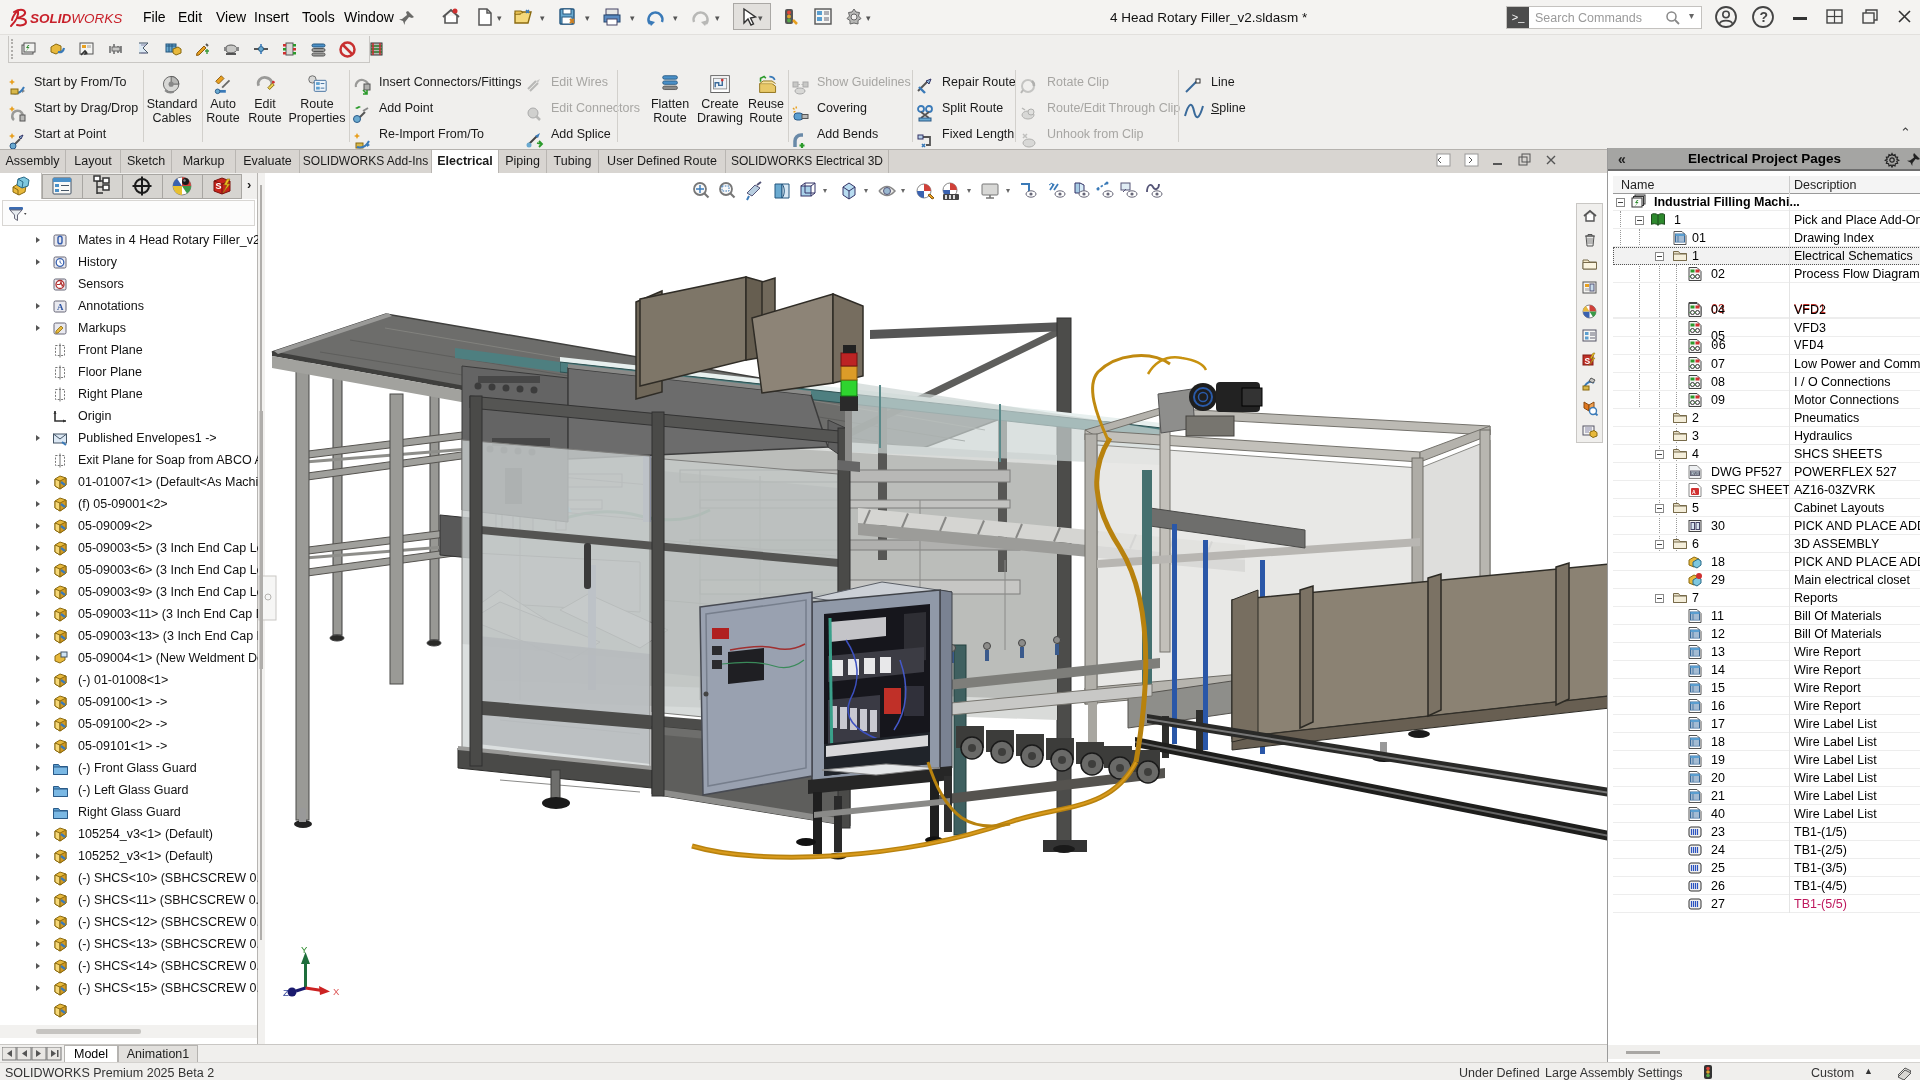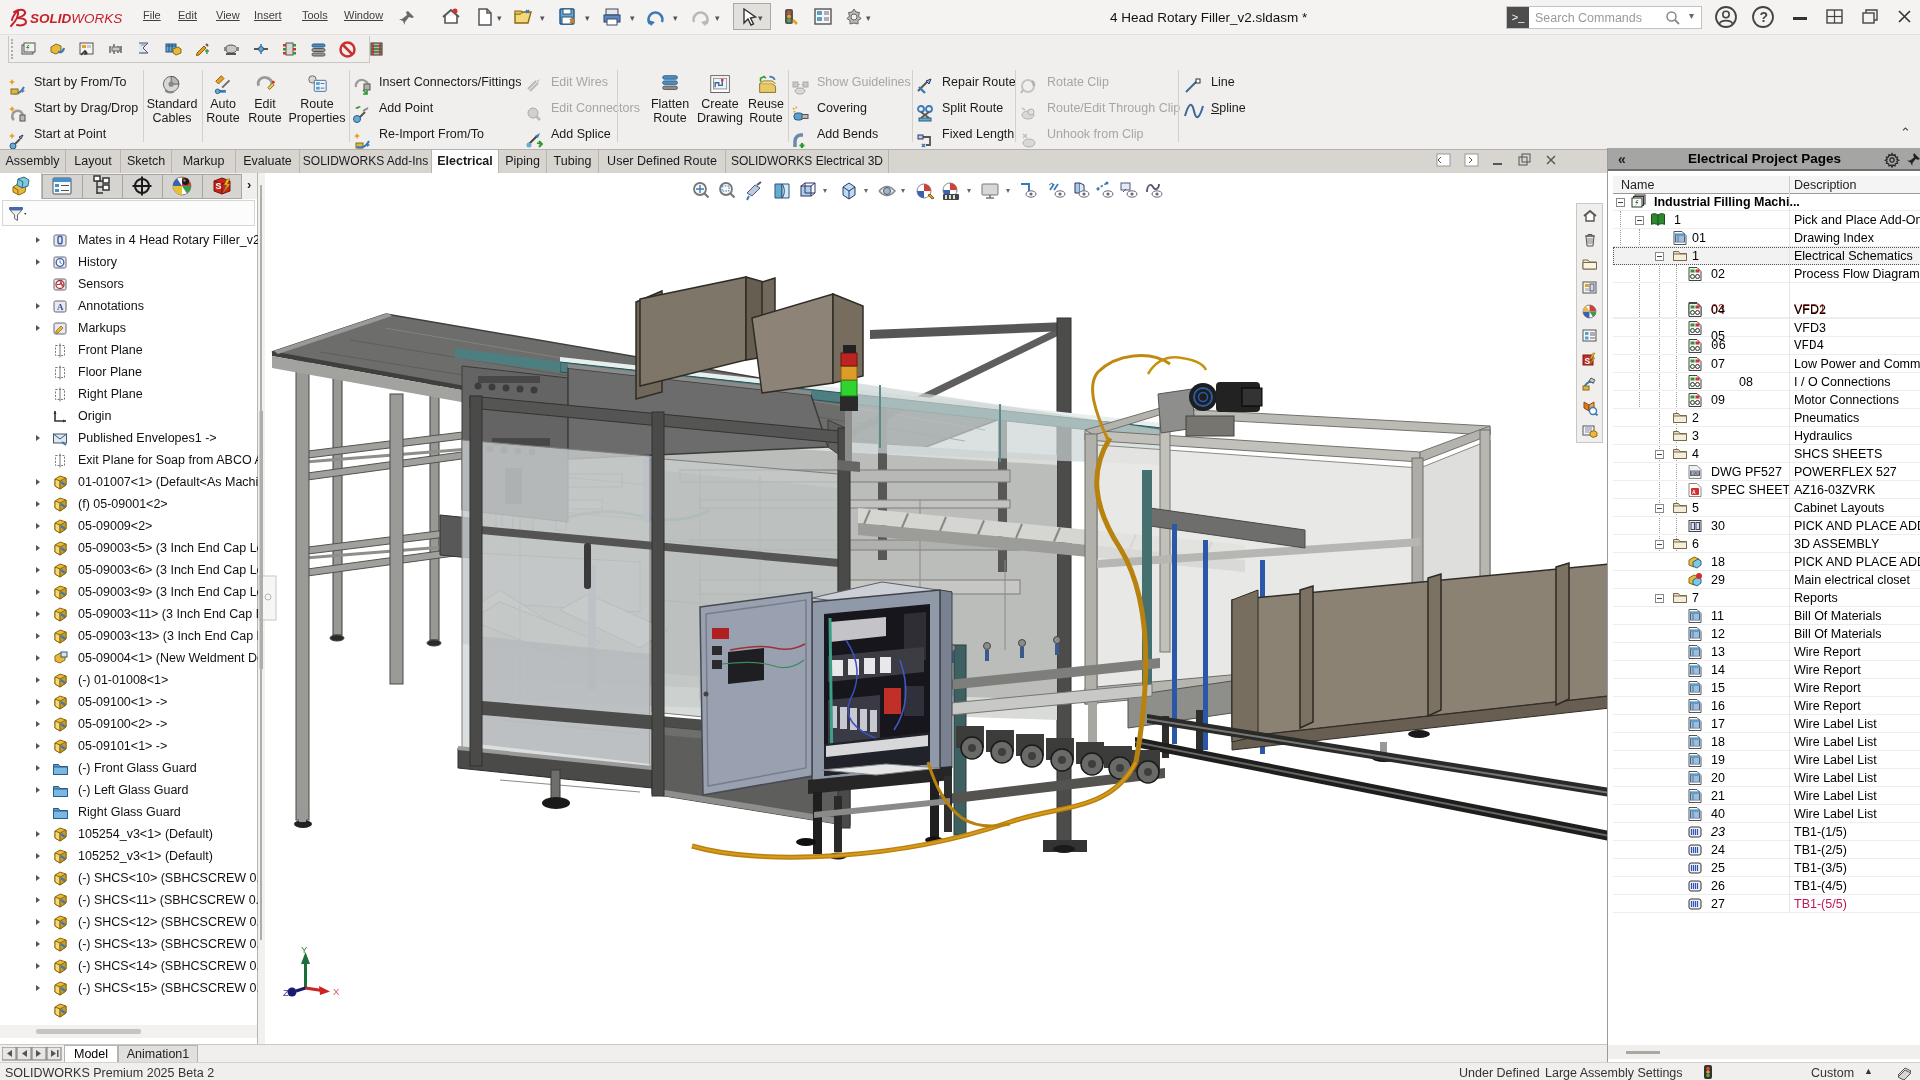--- a/index.html
+++ b/index.html
@@ -1,17 +1,17 @@
 <!DOCTYPE html>
 <html><head><meta charset="utf-8"><style>
 *{margin:0;padding:0;box-sizing:border-box;}
 html,body{width:1920px;height:1080px;overflow:hidden;font-family:"Liberation Sans",sans-serif;background:#fff;}
 .abs{position:absolute;}
 #titlebar{position:absolute;left:0;top:0;width:1920px;height:35px;background:#f4f3f1;border-bottom:1px solid #e2e0dd;}
-.menu{position:absolute;top:9px;font-size:11px;color:#404040;text-decoration:underline;}
+.menu{position:absolute;top:9px;font-size:14px;color:#000000;}
 #toolbar2{position:absolute;left:0;top:35px;width:1920px;height:29px;background:#f0efed;}
 #tb2box{position:absolute;left:8px;top:1px;width:362px;height:27px;border:1px solid #c9c7c4;border-top:none;background:#f0efed;}
 #ribbon{position:absolute;left:0;top:64px;width:1920px;height:85px;background:#f0efed;}
 .rsep{position:absolute;top:6px;height:72px;width:1px;background:#d2d0cc;}
 .rlab{position:absolute;font-size:12.5px;color:#1a1a1a;white-space:nowrap;}
 .gray{color:#a7a6a3;}
 .rlab2{position:absolute;font-size:12.5px;color:#1a1a1a;text-align:center;white-space:nowrap;transform:translateX(-50%);}
 #tabrow{position:absolute;left:0;top:149px;width:1920px;height:24px;background:#d8d5d1;border-top:1px solid #b5b2ae;}
 .tab{position:absolute;top:0;height:24px;background:#d8d5d1;border-right:1px solid #b9b6b2;color:#1a1a1a;font-size:12.5px;text-align:center;line-height:23px;}
 .tabactive{background:#ffffff;font-weight:bold;}
@@ -1374,21 +1374,21 @@
     </div>
     <div class="rrow" style="top:225px;">
       <span class="ricon" style="left:74px"><svg width="16" height="16" viewBox="0 0 16 16">
           <path d="M2 1.5 h8 l4 4 v9 h-12 z" fill="#f4f4f4" stroke="#444"></path>
           <rect x="3.5" y="3.5" width="4" height="3" fill="#2a9a2a"></rect>
           <rect x="8.5" y="3.5" width="4" height="3" fill="#d03030"></rect>
           <circle cx="5.5" cy="10.5" r="2" fill="none" stroke="#333"></circle>
           <circle cx="10.5" cy="10.5" r="2" fill="none" stroke="#333"></circle>
           <path d="M3.5 10.5 h-1 M7.5 10.5 h1" stroke="#2a9a2a"></path>
         </svg></span>
-      <span class="rname" style="left:98px;color:#000;margin-left:28px;">08</span>
+      <span class="rname" style="left:98px;color:#000;">08</span>
       <span class="rdesc" style="color:#000">I / O Connections</span>
     </div>
     <div class="rrow" style="top:243px;">
       <span class="ricon" style="left:74px"><svg width="16" height="16" viewBox="0 0 16 16">
           <path d="M2 1.5 h8 l4 4 v9 h-12 z" fill="#f4f4f4" stroke="#444"></path>
           <rect x="3.5" y="3.5" width="4" height="3" fill="#2a9a2a"></rect>
           <rect x="8.5" y="3.5" width="4" height="3" fill="#d03030"></rect>
           <circle cx="5.5" cy="10.5" r="2" fill="none" stroke="#333"></circle>
           <circle cx="10.5" cy="10.5" r="2" fill="none" stroke="#333"></circle>
           <path d="M3.5 10.5 h-1 M7.5 10.5 h1" stroke="#2a9a2a"></path>
@@ -1615,21 +1615,21 @@
     <div class="rrow" style="top:675px;">
       <span class="ricon" style="left:74px"><svg width="16" height="16" viewBox="0 0 16 16">
           <rect x="2" y="3" width="12" height="10" rx="2" fill="#f0f0f0" stroke="#333"></rect>
           <g stroke="#2a52c0" stroke-width="1.2">
             <line x1="4.5" y1="5" x2="4.5" y2="11"></line>
             <line x1="6.5" y1="5" x2="6.5" y2="11"></line>
             <line x1="8.5" y1="5" x2="8.5" y2="11"></line>
             <line x1="10.5" y1="5" x2="10.5" y2="11"></line>
           </g>
         </svg></span>
-      <span class="rname" style="left:98px;color:#000;font-style:italic;">23</span>
+      <span class="rname" style="left:98px;color:#000;">23</span>
       <span class="rdesc" style="color:#000">TB1-(1/5)</span>
     </div>
     <div class="rrow" style="top:693px;">
       <span class="ricon" style="left:74px"><svg width="16" height="16" viewBox="0 0 16 16">
           <rect x="2" y="3" width="12" height="10" rx="2" fill="#f0f0f0" stroke="#333"></rect>
           <g stroke="#2a52c0" stroke-width="1.2">
             <line x1="4.5" y1="5" x2="4.5" y2="11"></line>
             <line x1="6.5" y1="5" x2="6.5" y2="11"></line>
             <line x1="8.5" y1="5" x2="8.5" y2="11"></line>
             <line x1="10.5" y1="5" x2="10.5" y2="11"></line>

